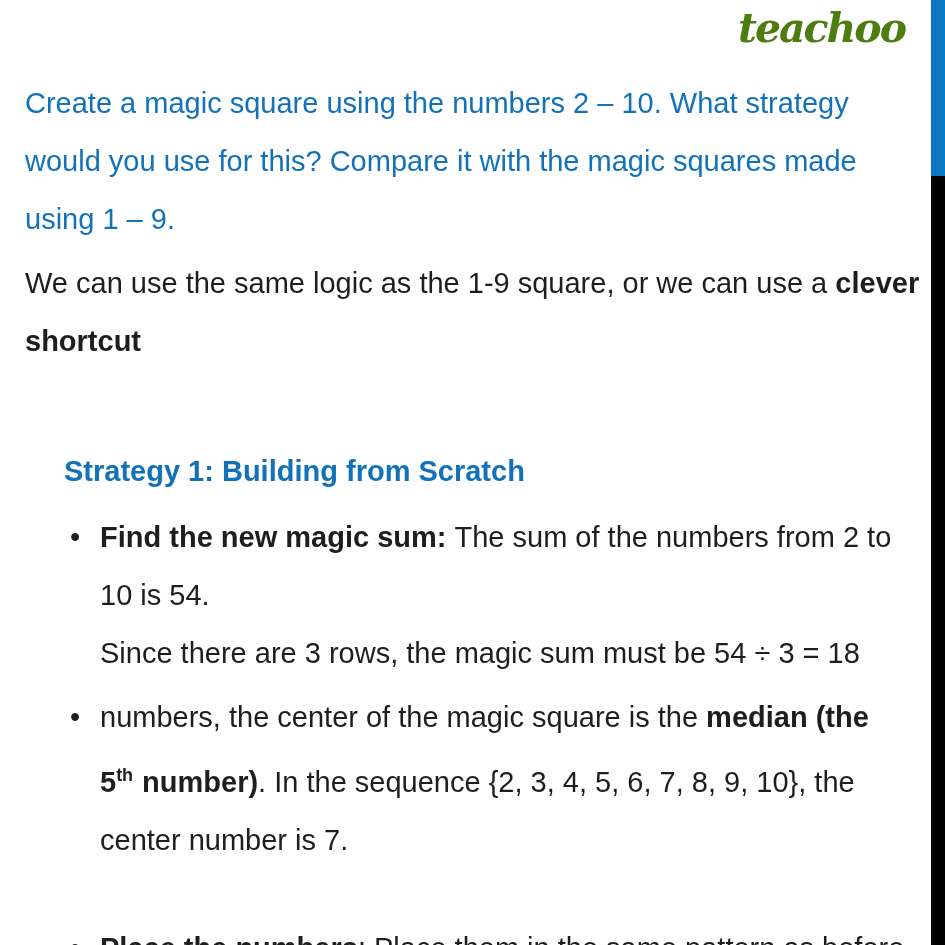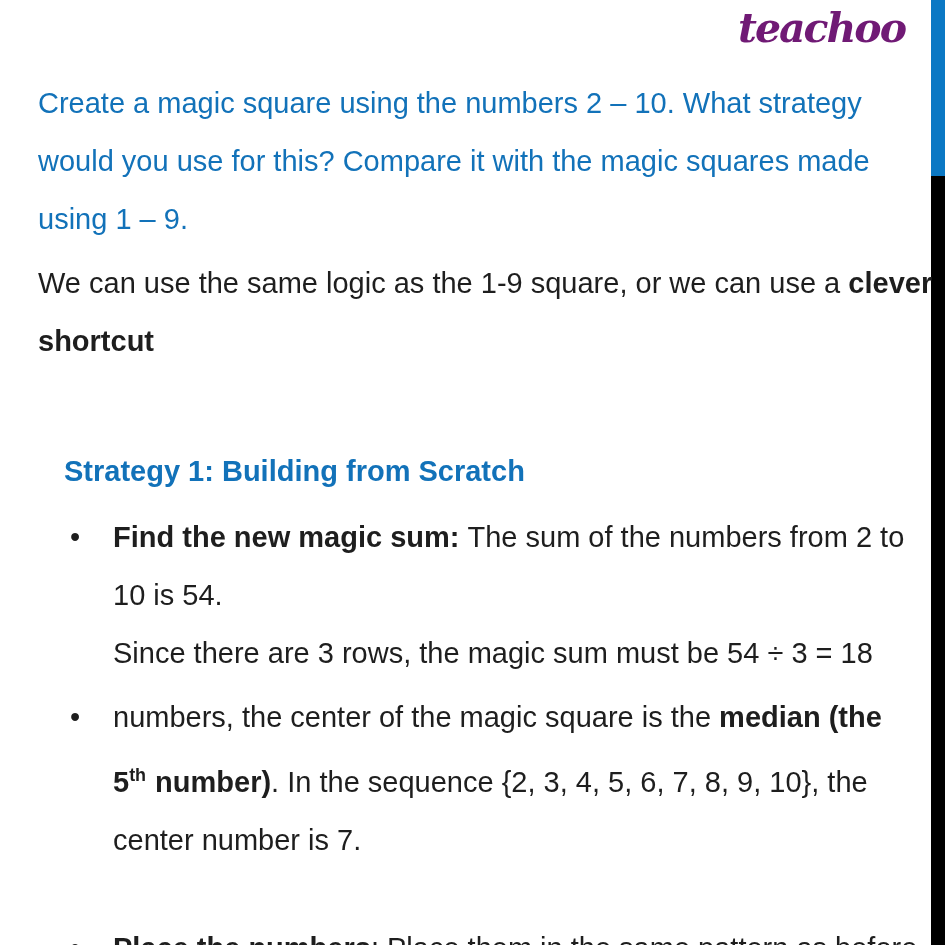--- a/index.html
+++ b/index.html
@@ -13,35 +13,35 @@
   }
   
   .bar-blue{position:absolute;right:0;top:0;width:14px;height:176px;background:#0b78c4;}
   .bar-black{position:absolute;right:0;top:176px;width:14px;height:769px;background:#000000;}
   
   .logo{
     position:absolute;top:4px;right:40px;
     font-family:"DejaVu Serif",serif;
     font-style:italic;font-weight:bold;
     font-size:41px;letter-spacing:-2px;
-    color:#701a75;
+    color:#4d7c0f;
   }
   
   .blk{position:absolute;left:25px;white-space:nowrap;}
   .q-title{top:20px;font-size:29px;font-weight:bold;color:#1272b9;line-height:38px;}
   .q-para{top:74px;font-size:29px;color:#1272b9;line-height:58px;}
   .intro{top:254px;font-size:29px;line-height:58px;color:#1e1e1e;}
   .h2{top:442px;font-size:29px;font-weight:bold;color:#1272b9;line-height:58px;margin-left:39px;}
   .bullet{left:70px;display:flex;align-items:flex-start;}
   .bullet.b1{top:508px;}
   .bullet.b2{top:688px;}
   .bullet.b3{top:919px;}
   .bullet .marker{width:30px;flex:0 0 30px;font-size:29px;line-height:58px;color:#1e1e1e;}
   .bullet .lines{font-size:29px;line-height:58px;color:#1e1e1e;}
-  .line{white-space:nowrap;margin-left:13px;}
+  .line{white-space:nowrap;}
   .b{font-weight:bold;}
   .sup{font-size:0.62em;vertical-align:super;font-weight:bold;margin-right:9px;}
 </style>
 </head>
 <body>
 
 <div class="page">
 
   <div class="logo">teachoo</div>
 

